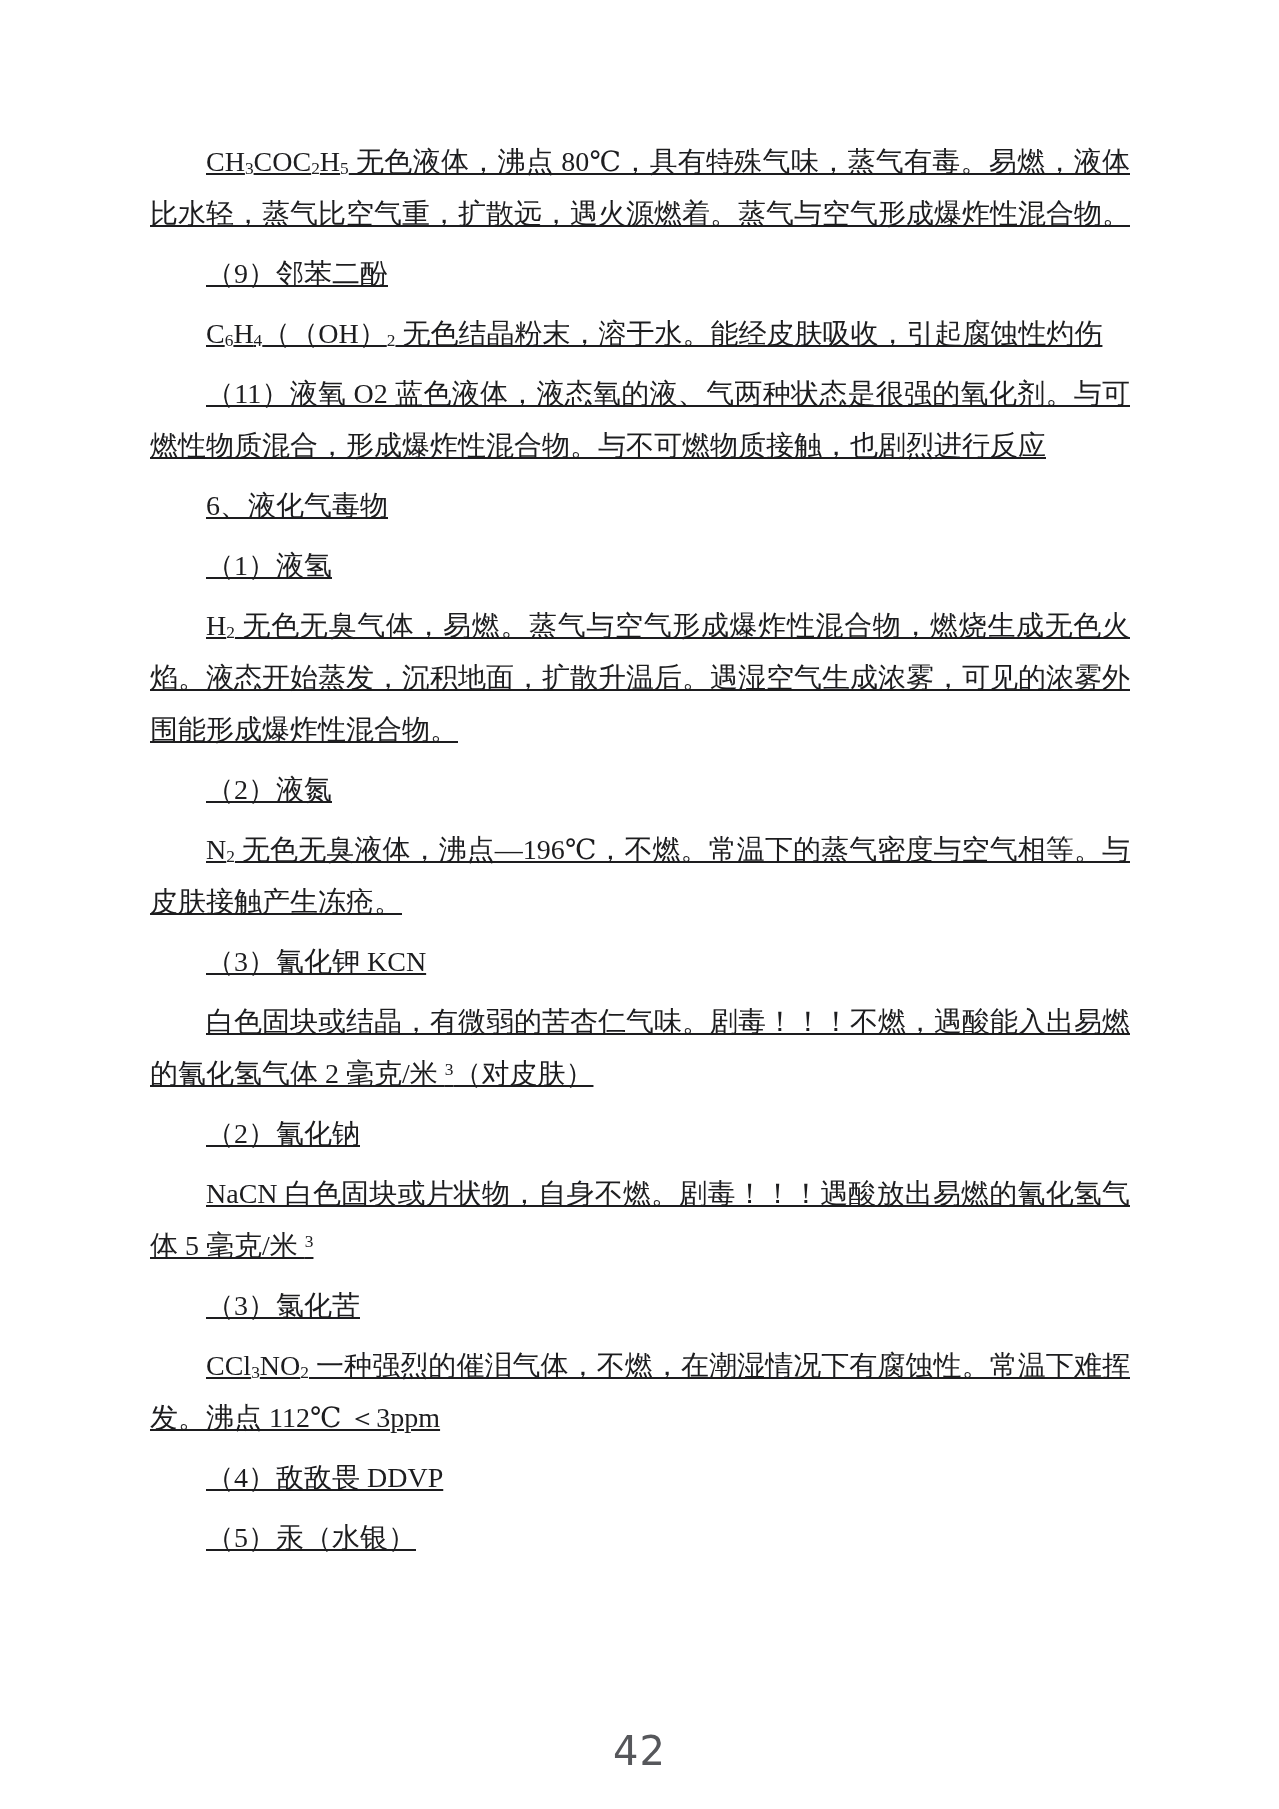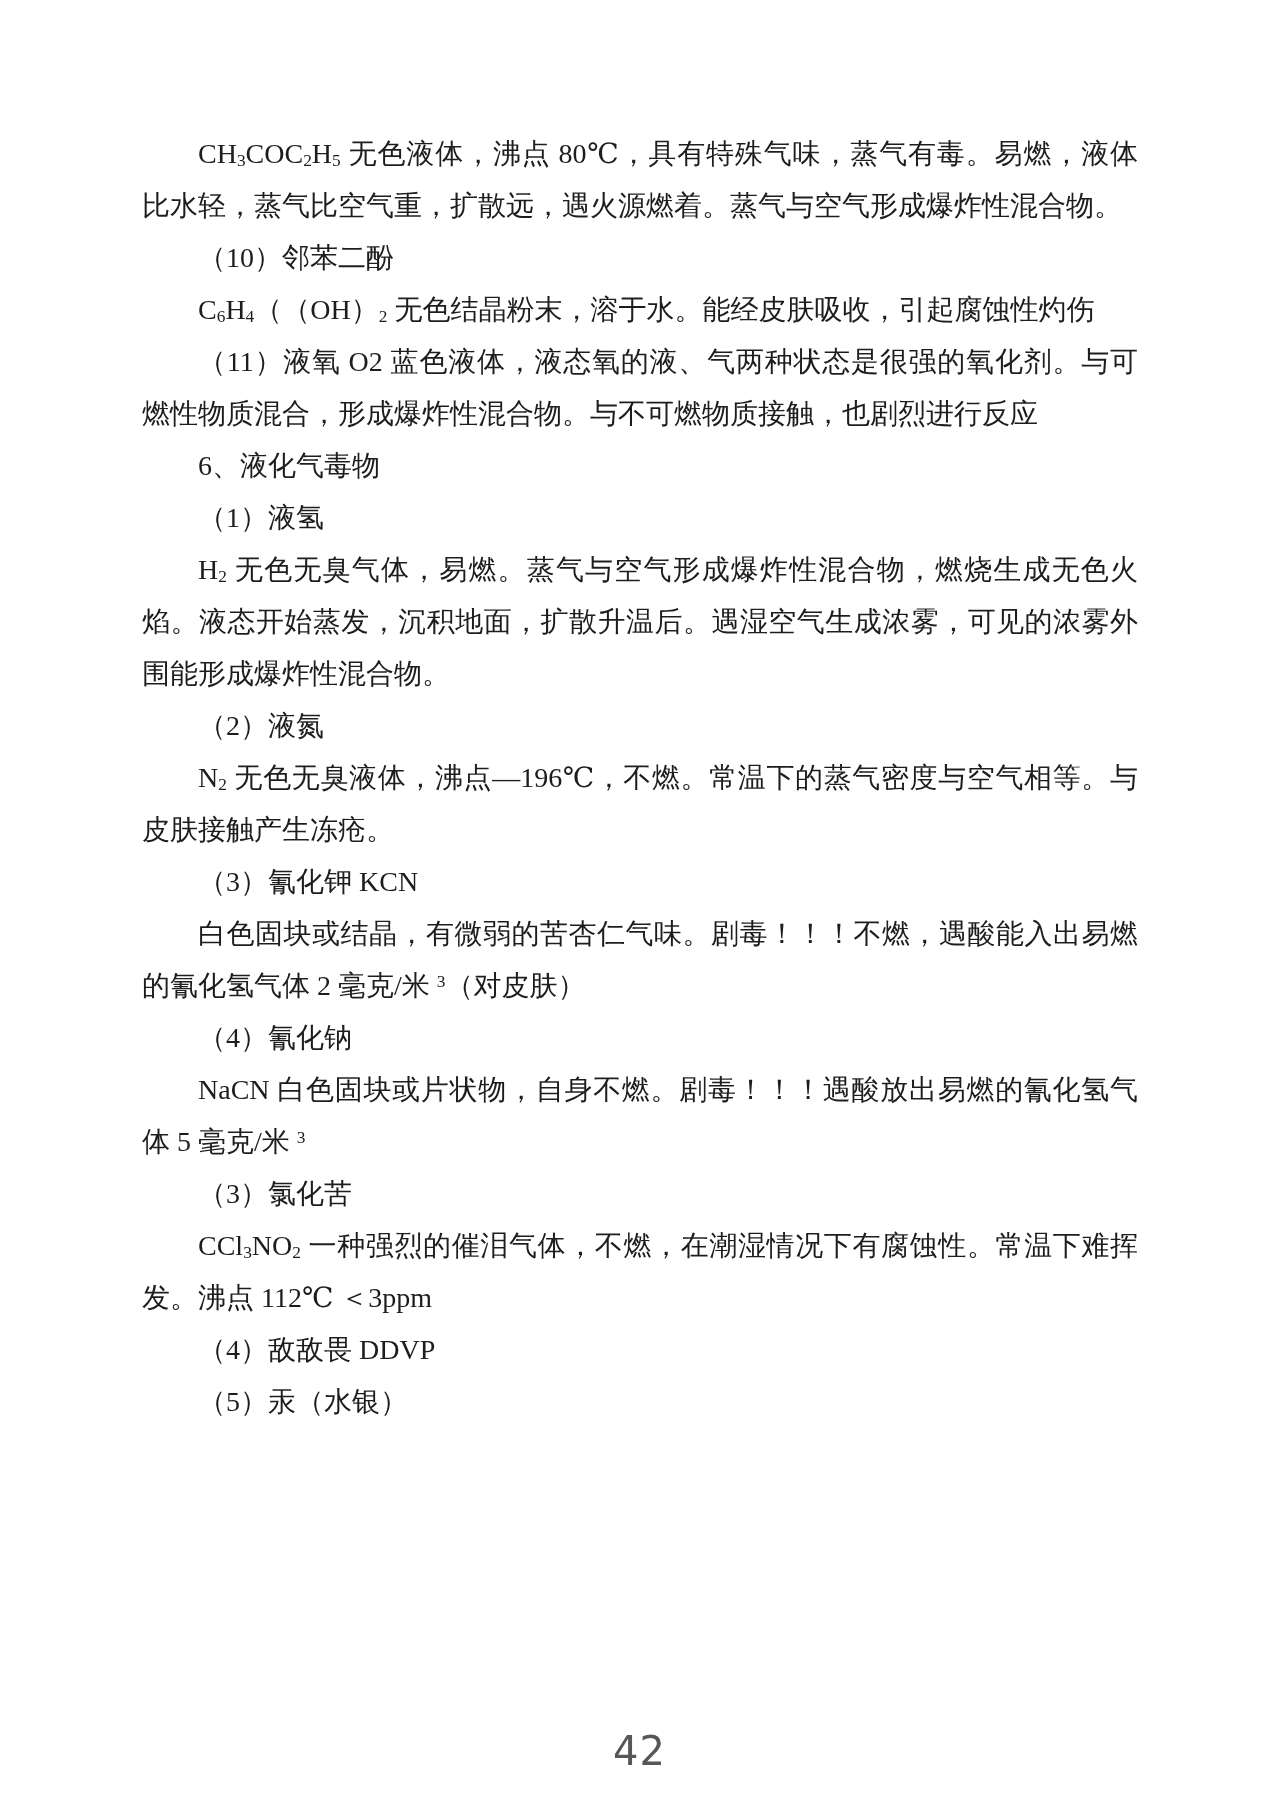--- a/index.html
+++ b/index.html
@@ -19,23 +19,24 @@
     position: absolute;
     left: 142px;
     top: 128px;
     width: 996px;
     font-size: 28px;
     line-height: 52px;
     color: #1d1d1f;
     text-align: justify;
   }
   .para {
-    margin: 0;
+    margin: 8px;
     padding: 0;
     text-indent: 56px;
+    text-decoration: underline;
   }
   .para sub, .para sup {
     font-size: 0.62em;
     line-height: 0;
   }
   .para sub { vertical-align: -0.18em; }
   .para sup { vertical-align: 0.45em; }
   .footer {
     position: absolute;
     left: 0;
@@ -50,31 +51,31 @@
     letter-spacing: 1px;
     text-align: right;
   }
 </style>
 </head>
 <body>
 
 <div class="page">
   <div class="doc-body">
       <p class="para"><span>CH</span><sub>3</sub><span>COC</span><sub>2</sub><span>H</span><sub>5</sub><span> 无色液体，沸点 80℃，具有特殊气味，蒸气有毒。易燃，液体比水轻，蒸气比空气重，扩散远，遇火源燃着。蒸气与空气形成爆炸性混合物。</span></p>
-      <p class="para"><span>（10）邻苯二酚</span></p>
+      <p class="para"><span>（9）邻苯二酚</span></p>
       <p class="para"><span>C</span><sub>6</sub><span>H</span><sub>4</sub><span>（（OH）</span><sub>2</sub><span> 无色结晶粉末，溶于水。能经皮肤吸收，引起腐蚀性灼伤</span></p>
       <p class="para"><span>（11）液氧 O2 蓝色液体，液态氧的液、气两种状态是很强的氧化剂。与可燃性物质混合，形成爆炸性混合物。与不可燃物质接触，也剧烈进行反应</span></p>
       <p class="para"><span>6、液化气毒物</span></p>
       <p class="para"><span>（1）液氢</span></p>
       <p class="para"><span>H</span><sub>2</sub><span> 无色无臭气体，易燃。蒸气与空气形成爆炸性混合物，燃烧生成无色火焰。液态开始蒸发，沉积地面，扩散升温后。遇湿空气生成浓雾，可见的浓雾外围能形成爆炸性混合物。</span></p>
       <p class="para"><span>（2）液氮</span></p>
       <p class="para"><span>N</span><sub>2</sub><span> 无色无臭液体，沸点—196℃，不燃。常温下的蒸气密度与空气相等。与皮肤接触产生冻疮。</span></p>
       <p class="para"><span>（3）氰化钾 KCN</span></p>
       <p class="para"><span>白色固块或结晶，有微弱的苦杏仁气味。剧毒！！！不燃，遇酸能入出易燃的氰化氢气体 2 毫克/米 </span><sup>3</sup><span>（对皮肤）</span></p>
-      <p class="para"><span>（4）氰化钠</span></p>
+      <p class="para"><span>（2）氰化钠</span></p>
       <p class="para"><span>NaCN 白色固块或片状物，自身不燃。剧毒！！！遇酸放出易燃的氰化氢气体 5 毫克/米 </span><sup>3</sup></p>
       <p class="para"><span>（3）氯化苦</span></p>
       <p class="para"><span>CCl</span><sub>3</sub><span>NO</span><sub>2</sub><span> 一种强烈的催泪气体，不燃，在潮湿情况下有腐蚀性。常温下难挥发。沸点 112℃ ＜3ppm</span></p>
       <p class="para"><span>（4）敌敌畏 DDVP</span></p>
       <p class="para"><span>（5）汞（水银）</span></p>
     </div>
   <div class="footer">
     <span class="page-number">42</span>
   </div>
 </div>

